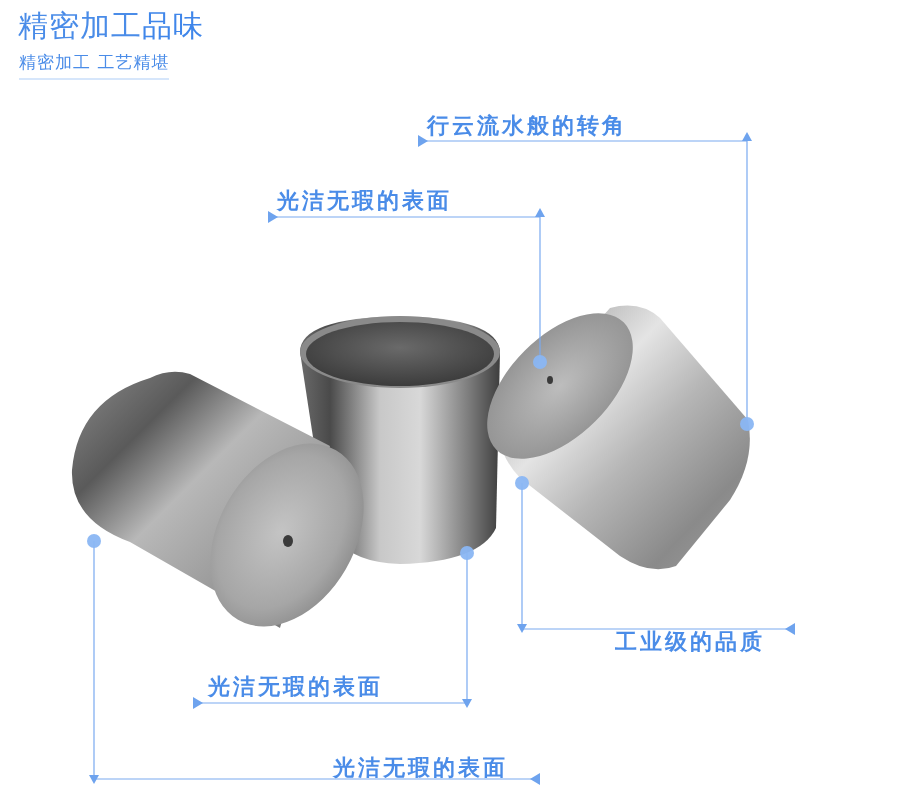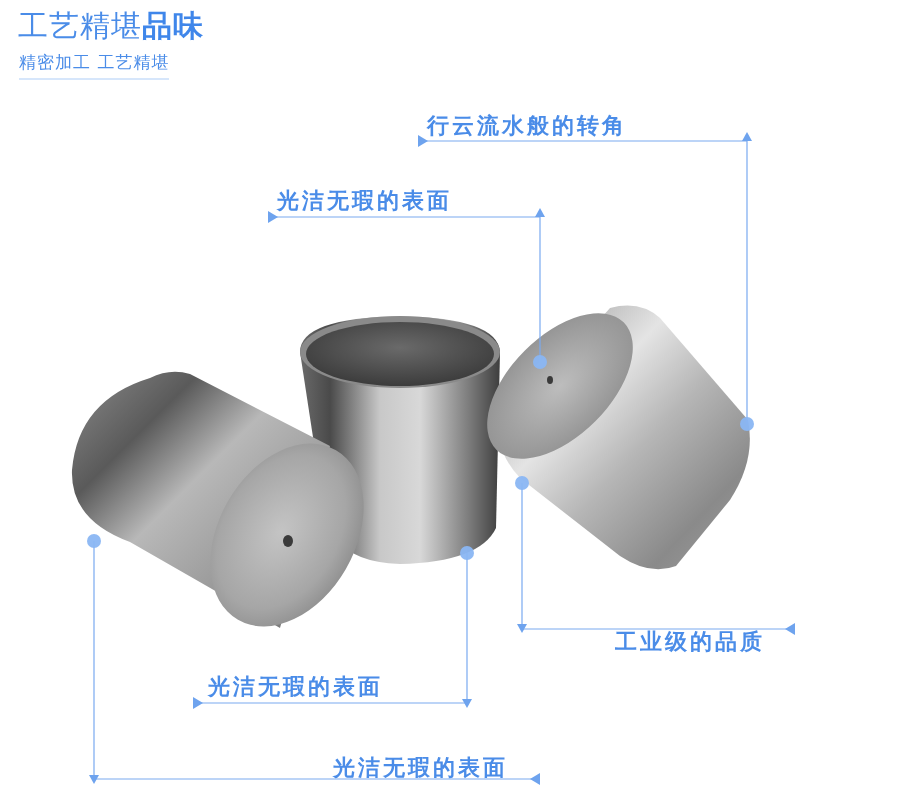--- a/index.html
+++ b/index.html
@@ -1,32 +1,32 @@
 <!DOCTYPE html>
 <html><head>
 <meta charset="utf-8">
 <style>
   html, body { margin:0; padding:0; background:#ffffff; }
   body { width:900px; height:804px; position:relative; overflow:hidden;
          font-family: "DejaVu Sans", "Liberation Sans", sans-serif; }
   .title { position:absolute; left:18px; top:6px; font-size:30px; line-height:40px;
            color:#4a8ce8; letter-spacing:1px; white-space:nowrap; }
-  .title .strong { font-weight:bold; color:#3f86ea; }
+  .title .strong { font-weight:normal; color:#3f86ea; }
   .subtitle { position:absolute; left:19px; top:50px; font-size:17px; line-height:24px;
               color:#4a8ce8; letter-spacing:1px; white-space:nowrap;
               padding-bottom:4px; border-bottom:2px solid #d6e6fb; }
   .label { position:absolute; font-size:22px; line-height:28px; color:#4a8ce8;
            letter-spacing:3px; white-space:nowrap;font-weight:bold; }
   svg.lines { position:absolute; left:0; top:0; }
   .product { position:absolute; left:0; top:0; }
 </style>
 </head>
 <body>
 
-<div class="title"><span>工艺精堪</span><span class="strong">品味</span></div>
+<div class="title"><span>精密加工</span><span class="strong">品味</span></div>
 <div class="subtitle">精密加工  工艺精堪</div>
 
 <svg class="product" width="900" height="804" viewBox="0 0 900 804">
   <defs>
     <linearGradient id="bodyL" x1="0" y1="0" x2="1" y2="1">
       <stop offset="0" stop-color="#8a8a8a"></stop>
       <stop offset="0.25" stop-color="#5a5a5a"></stop>
       <stop offset="0.45" stop-color="#b8b8b8"></stop>
       <stop offset="0.7" stop-color="#9a9a9a"></stop>
       <stop offset="1" stop-color="#6e6e6e"></stop>

